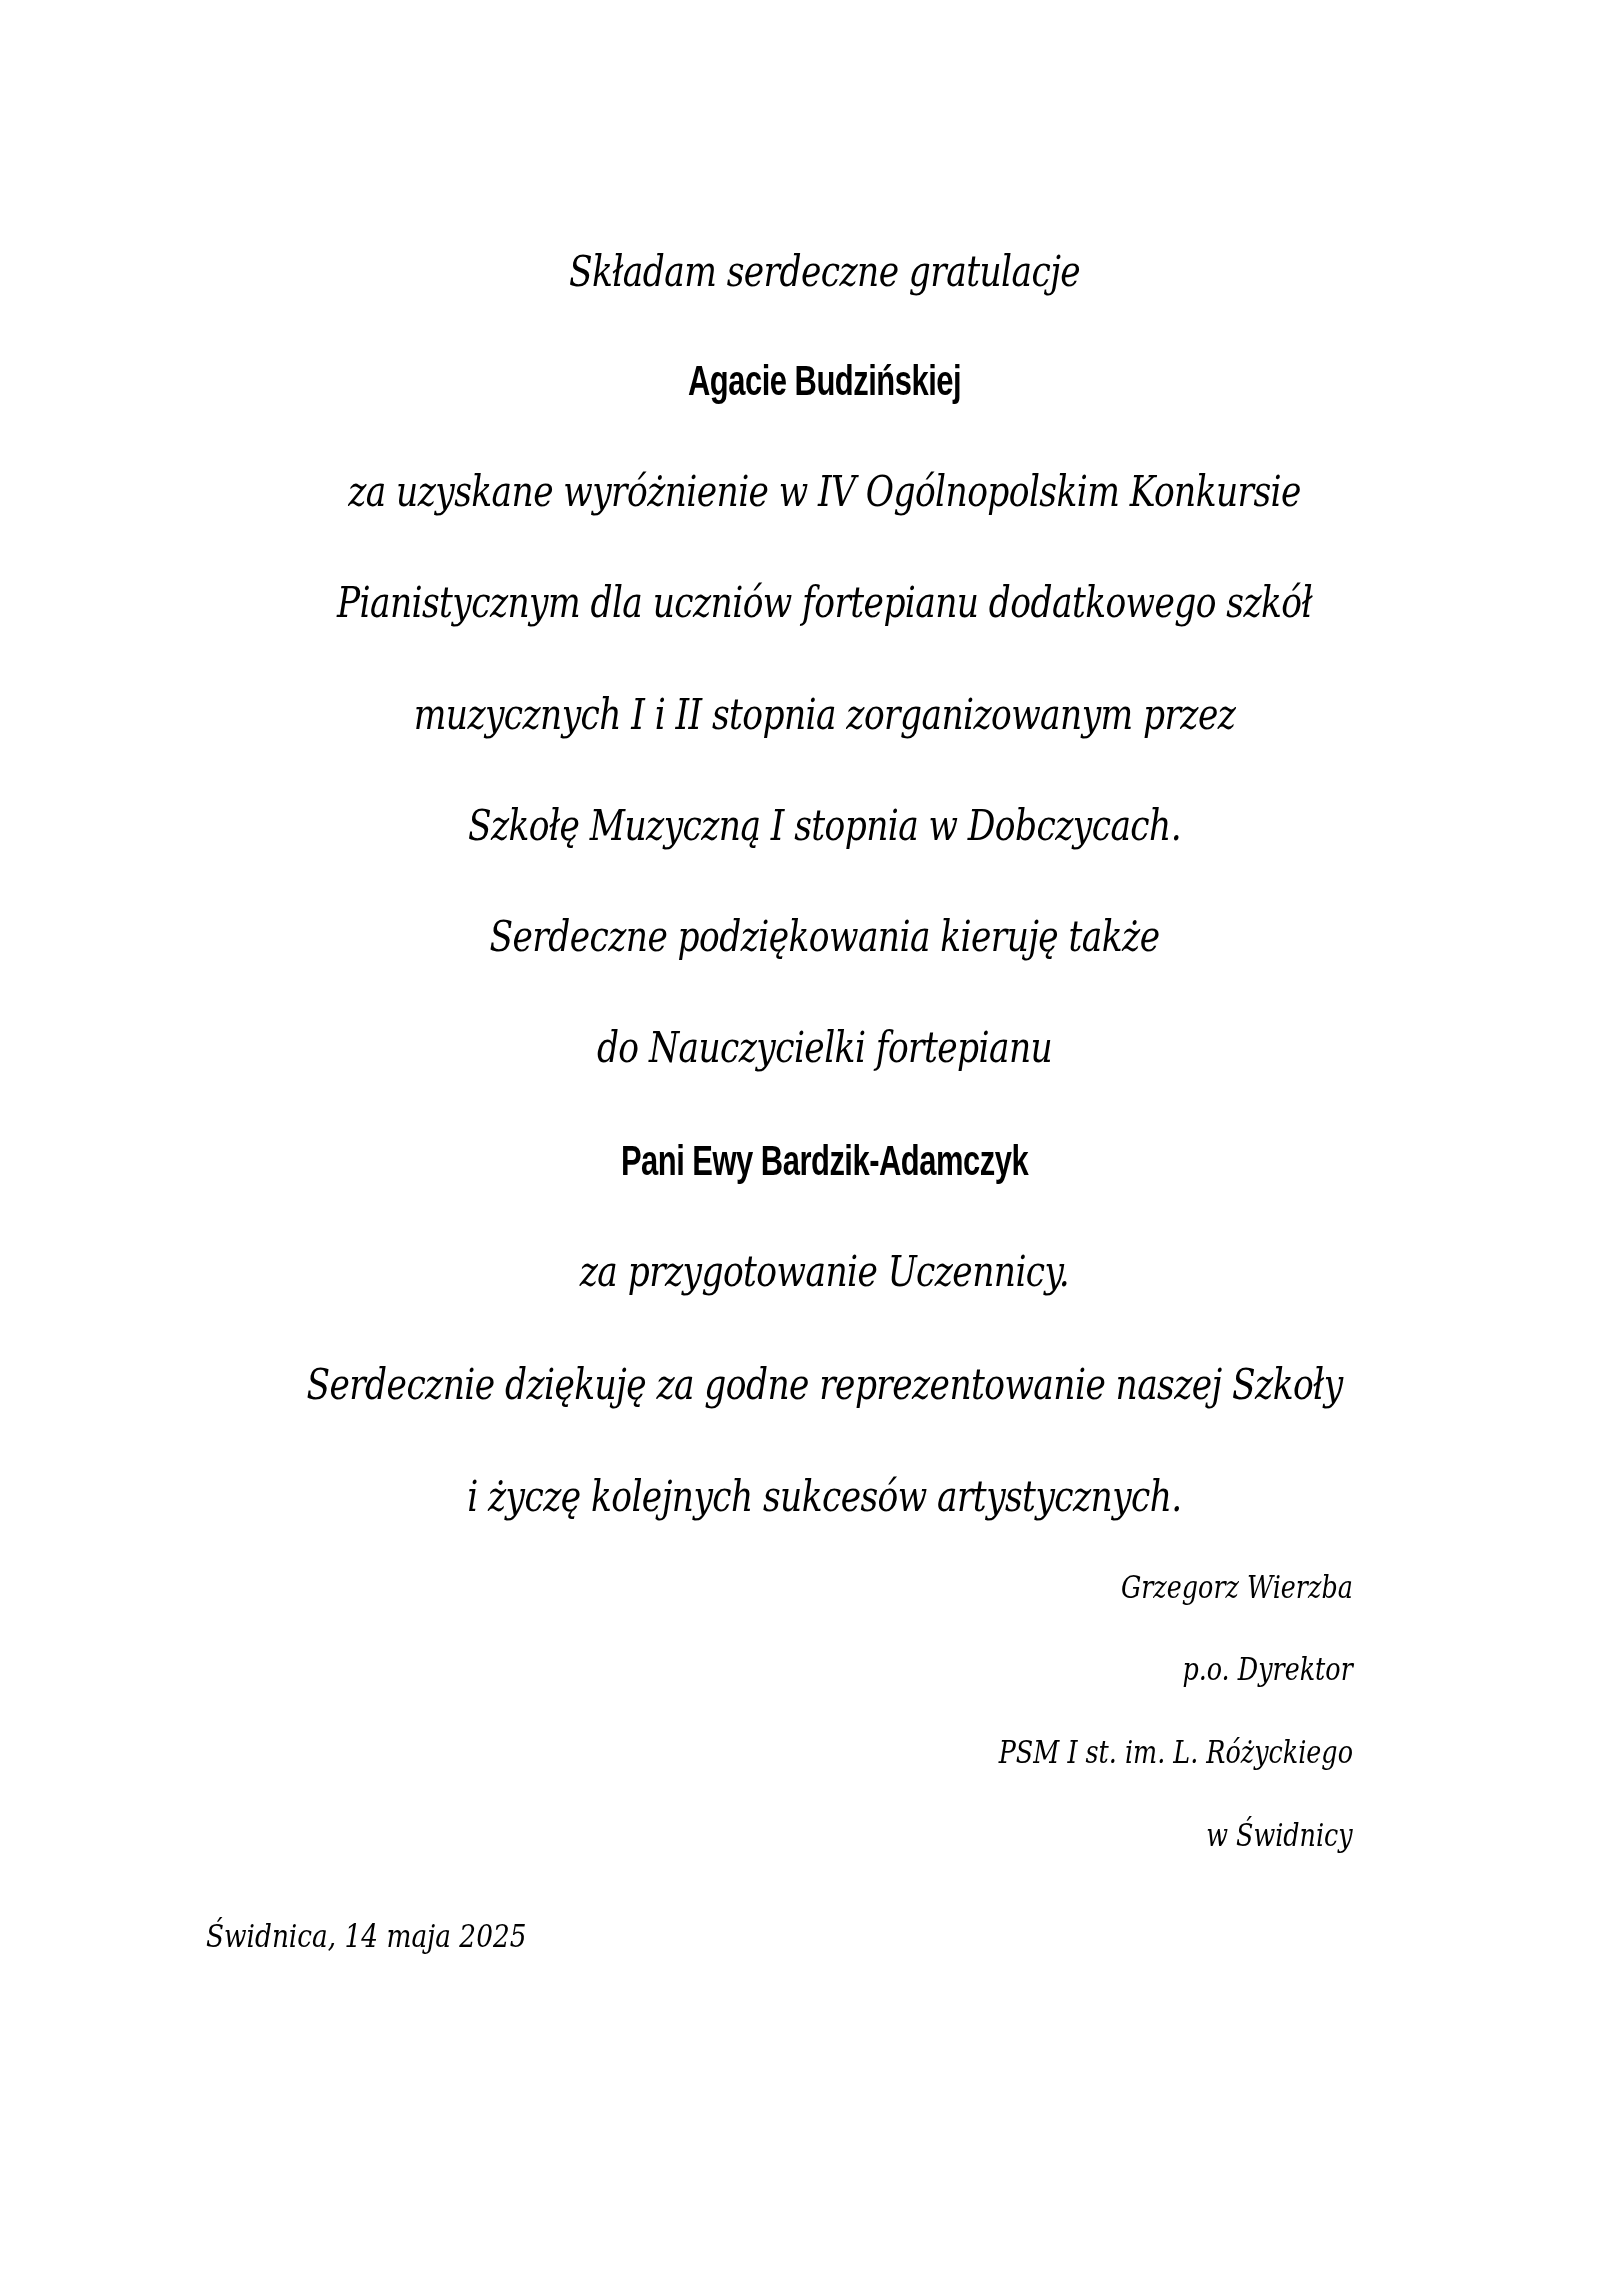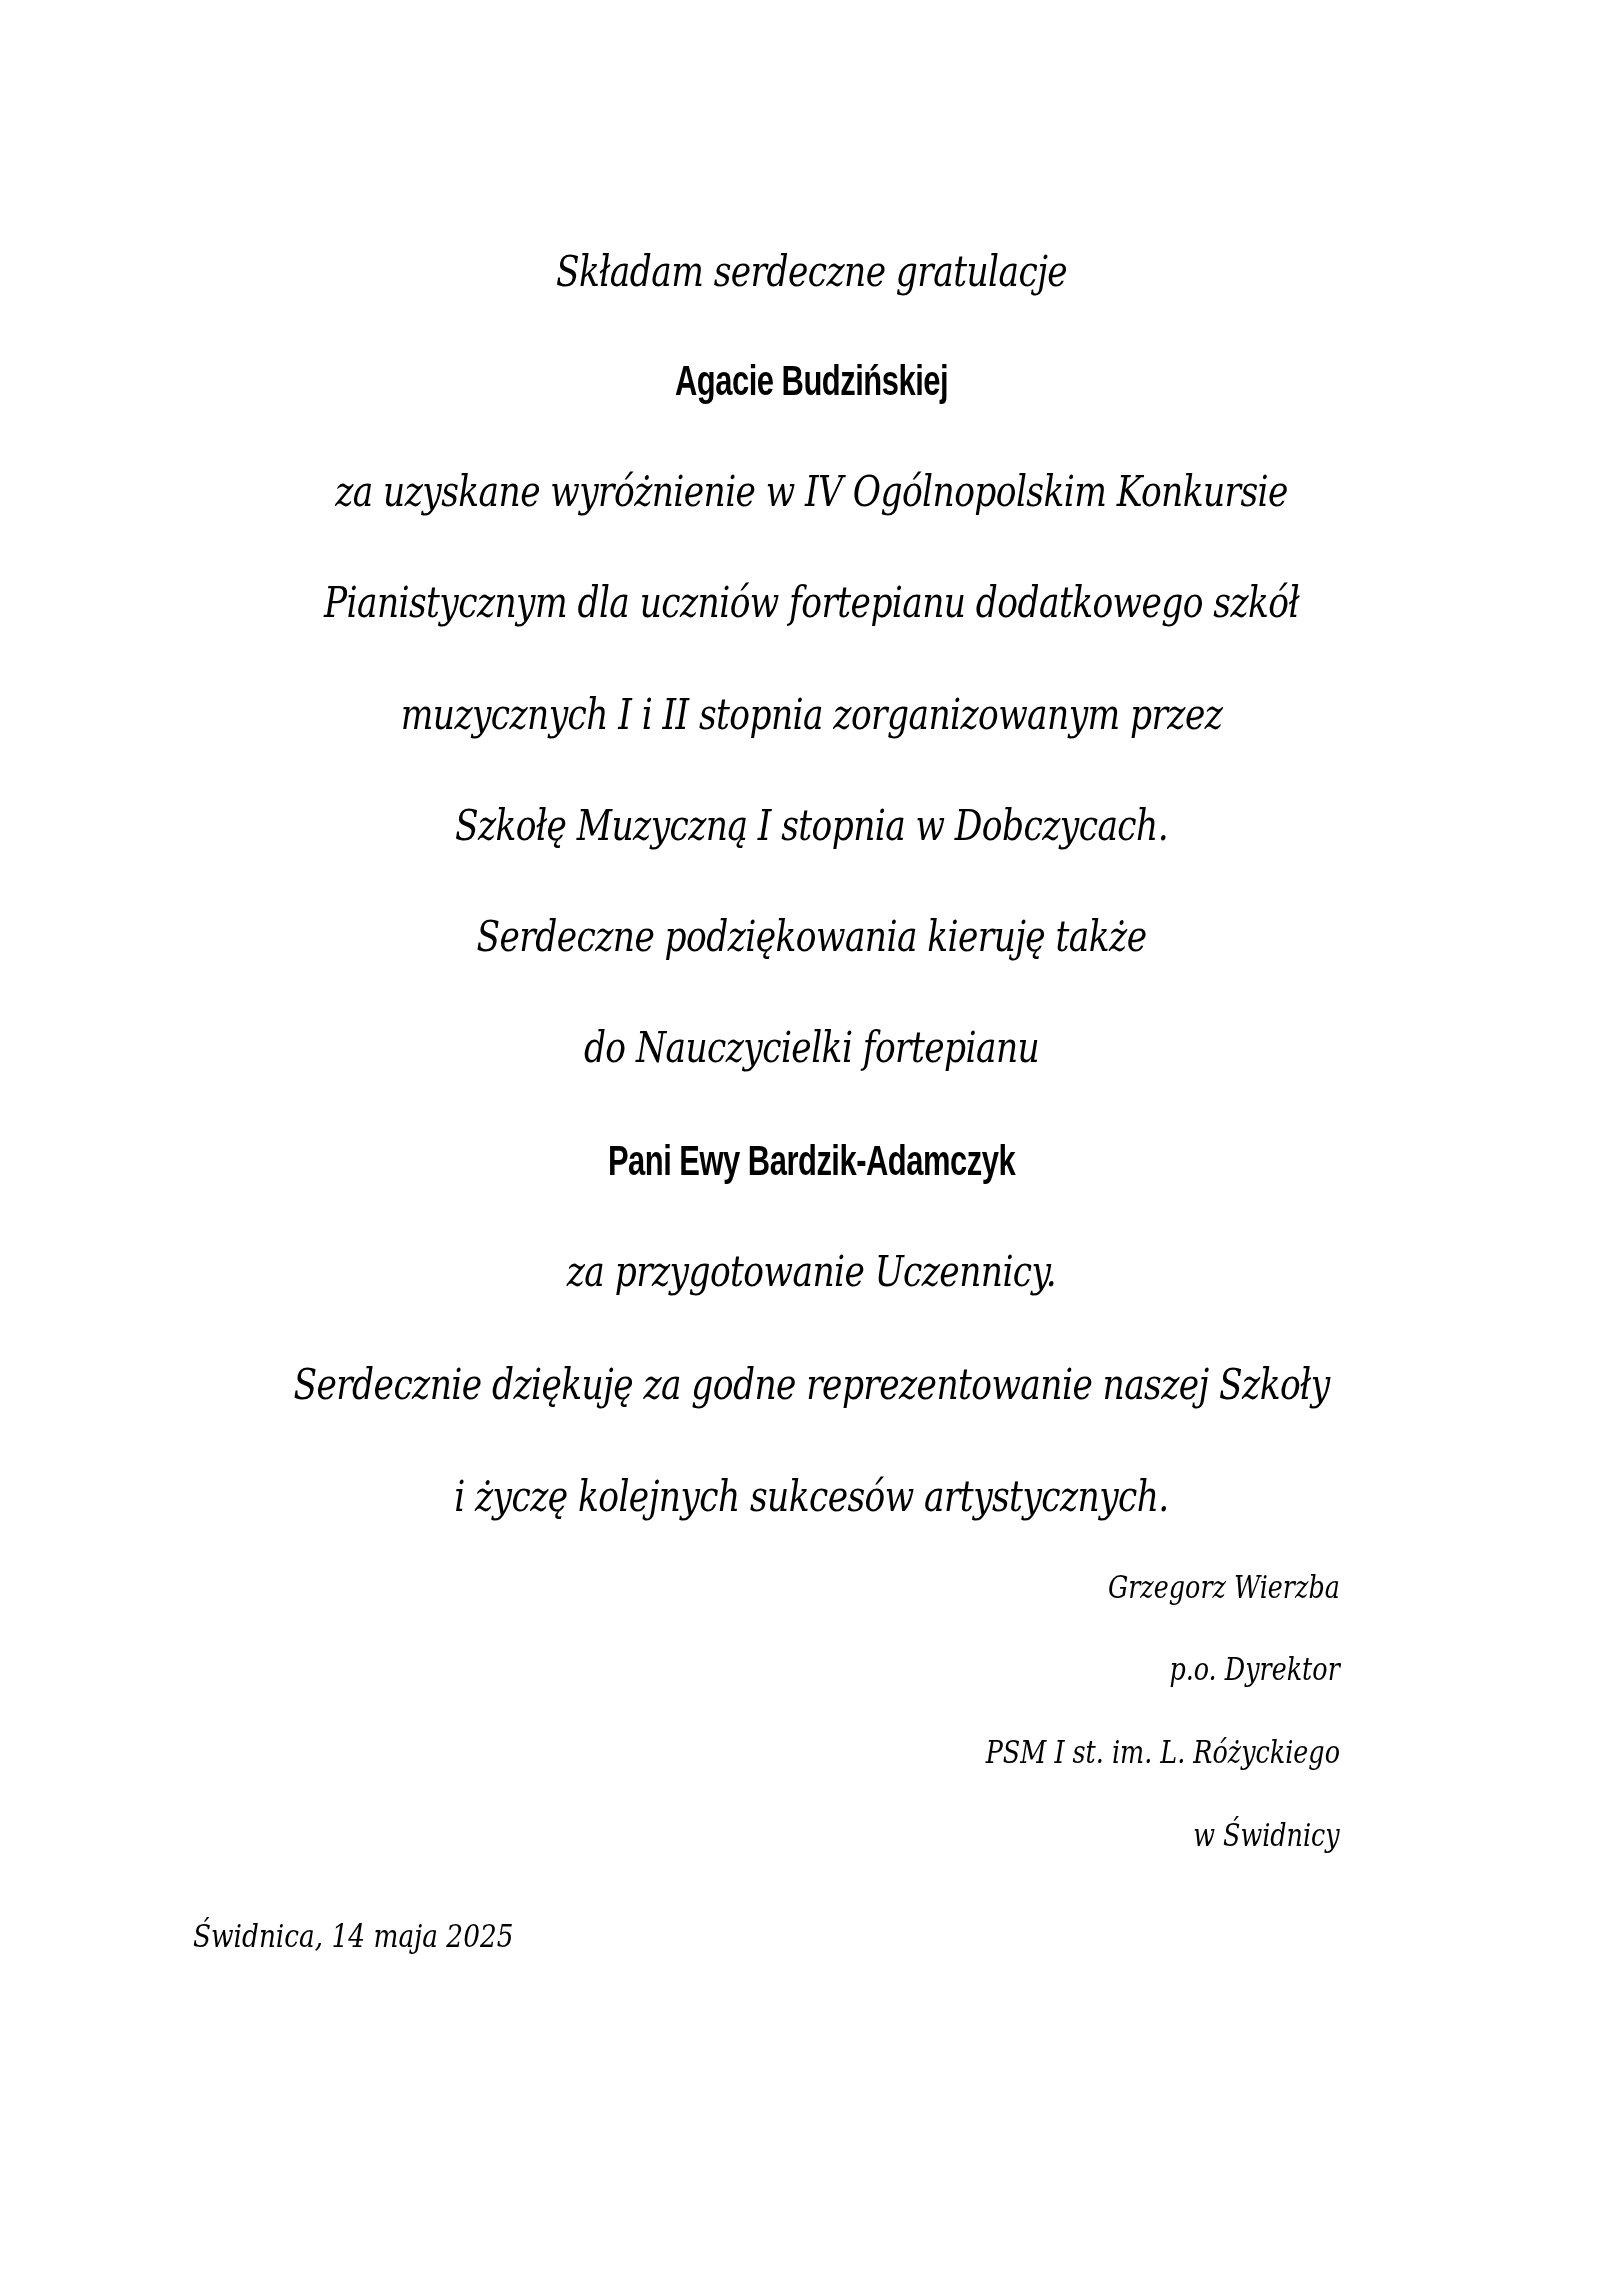--- a/index.html
+++ b/index.html
@@ -10,21 +10,21 @@
     body {
       width: 1623px;
       height: 2295px;
       position: relative;
       overflow: hidden;
       color: #000000;
       font-family: "DejaVu Serif", "Liberation Serif", serif;
     }
     .page {
       position: absolute;
-      left: 0; top: 0;
+      left: 13px; top: 0;
       width: 1530px;
       height: 2295px;
     }
     .line {
       position: absolute;
       left: 0;
       width: 1623px;
       text-align: center;
       white-space: nowrap;
       font-size: 42px;

